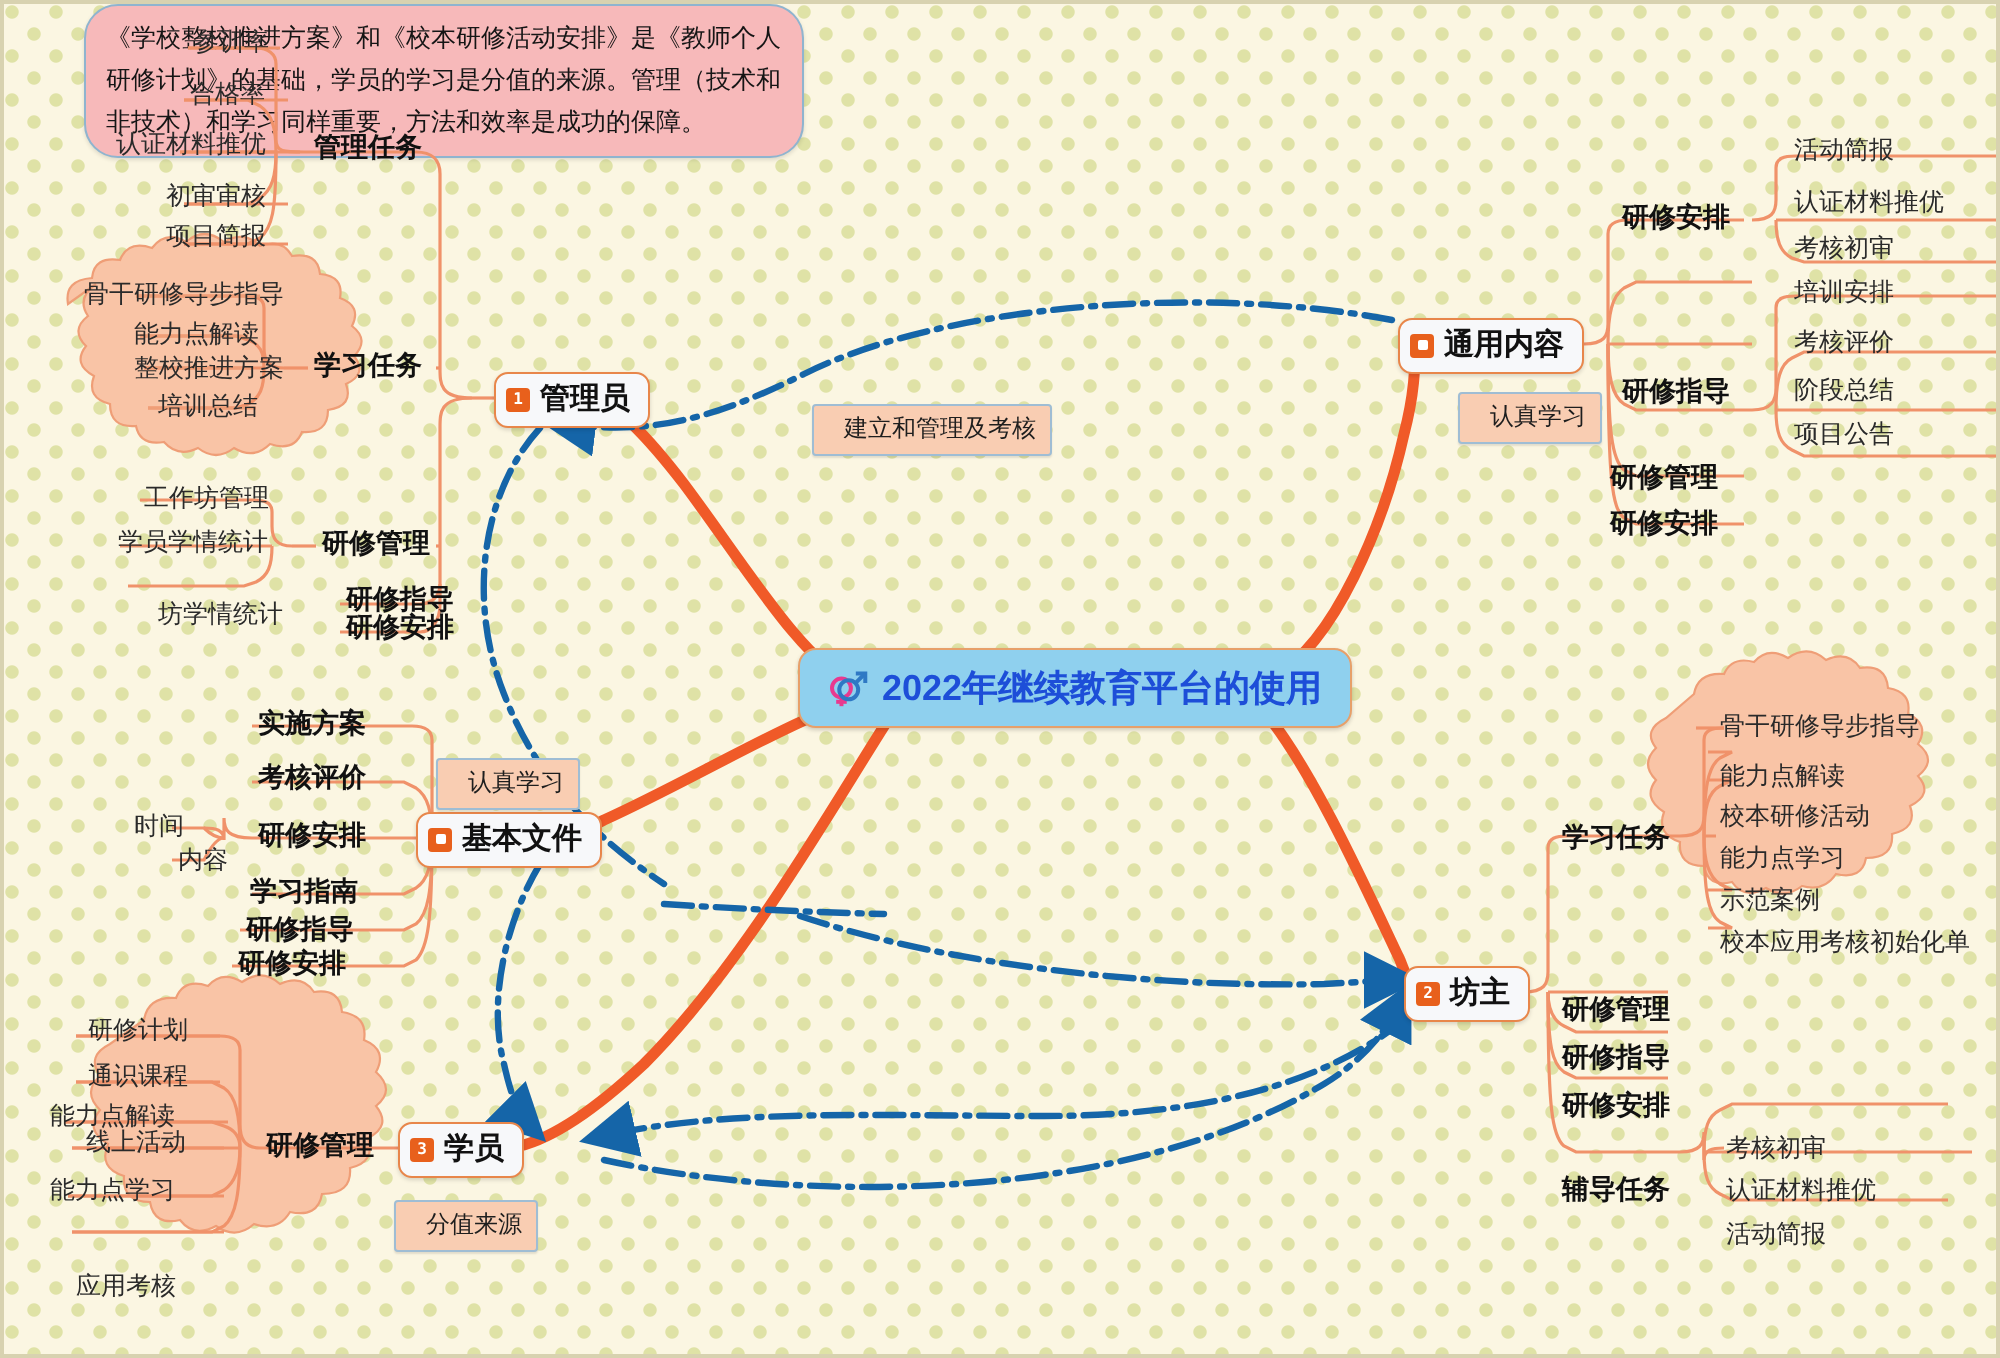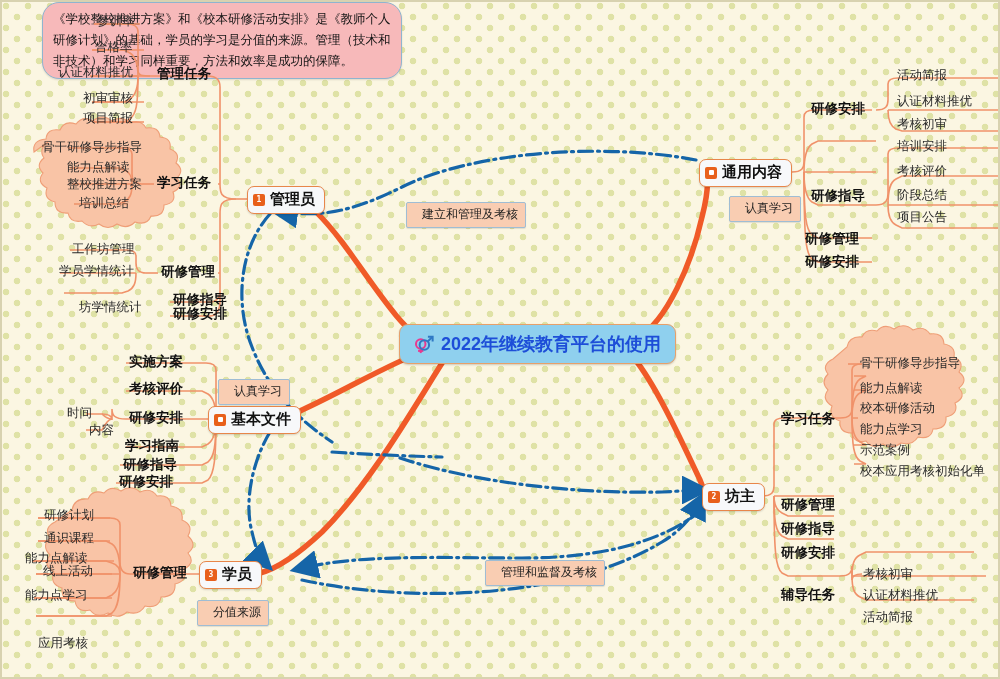--- a/index.html
+++ b/index.html
@@ -330,23 +330,20 @@
 
   <div class="callout" style="position:absolute;left:404px;top:200px;">
     <span>建立和管理及考核</span>
   </div>
   <div class="callout" style="position:absolute;left:727px;top:194px;">
     <span>认真学习</span>
   </div>
   <div class="callout" style="position:absolute;left:216px;top:377px;">
     <span>认真学习</span>
   </div>
-  <div class="callout" style="position:absolute;left:483px;top:558px;">
-    <span>管理和监督及考核</span>
-  </div>
   <div class="callout" style="position:absolute;left:195px;top:598px;">
     <span>分值来源</span>
   </div>
 
   <div class="node lvl2" style="left:152px;top:64px;">管理任务</div>
   <div class="node lvl3" style="left:92px;top:12px;">参训率</div>
   <div class="node lvl3" style="left:90px;top:38px;">合格率</div>
   <div class="node lvl3" style="left:53px;top:63px;">认证材料推优</div>
   <div class="node lvl3" style="left:78px;top:89px;">初审审核</div>
   <div class="node lvl3" style="left:78px;top:109px;">项目简报</div>

